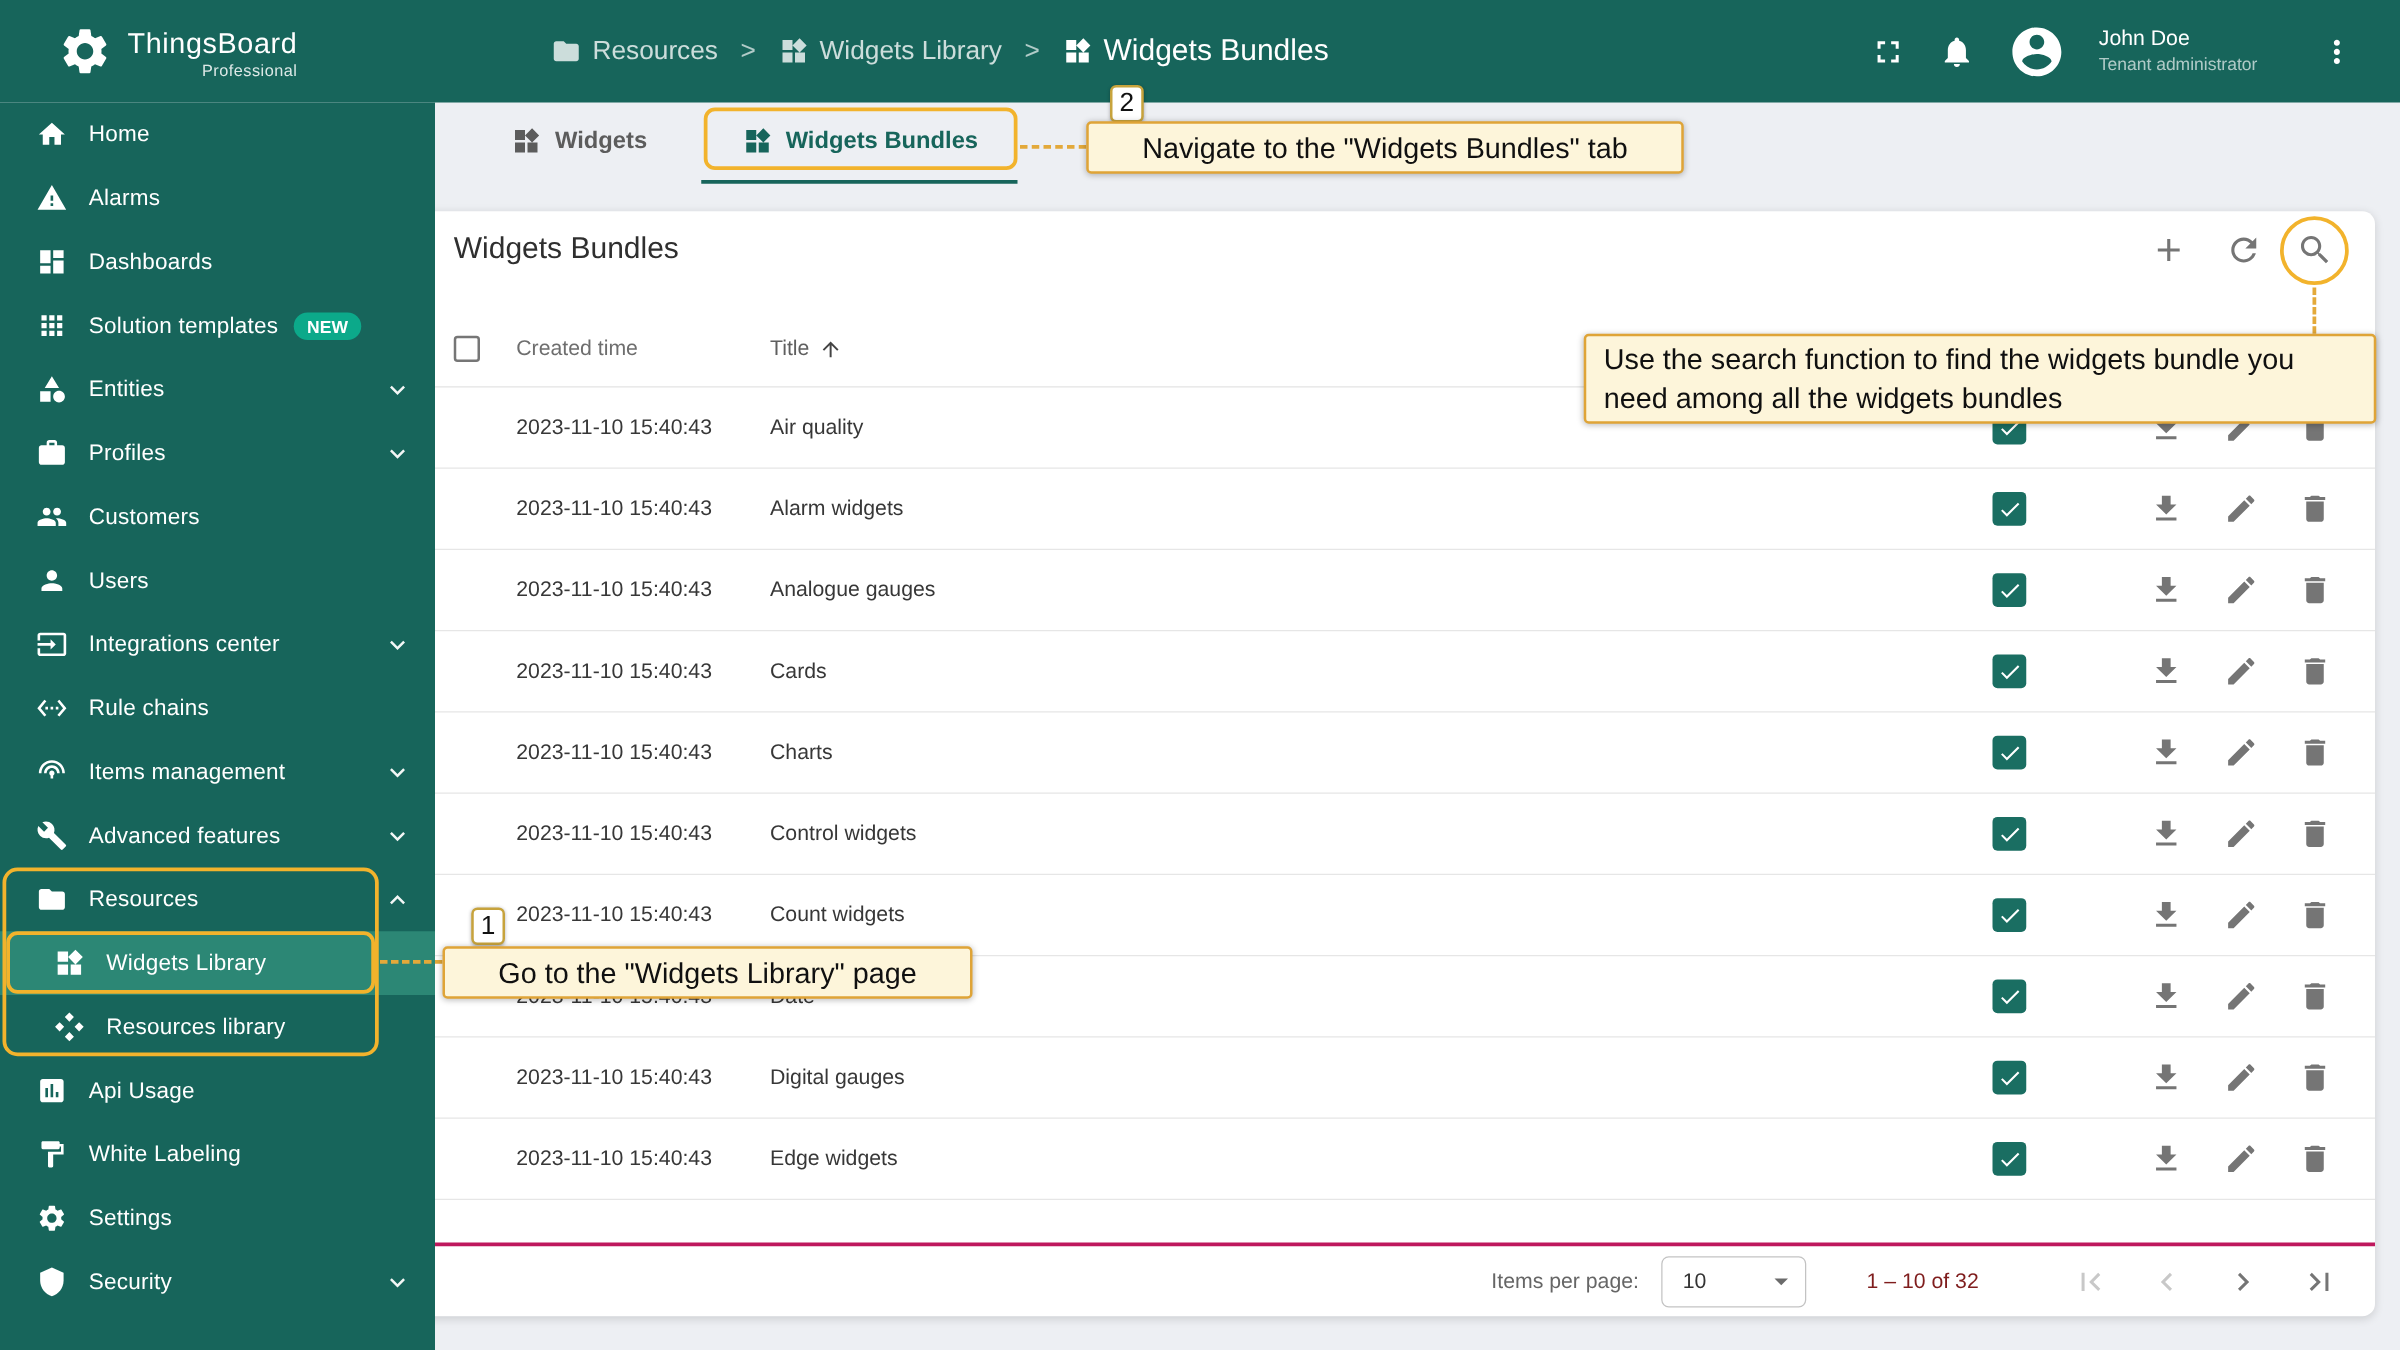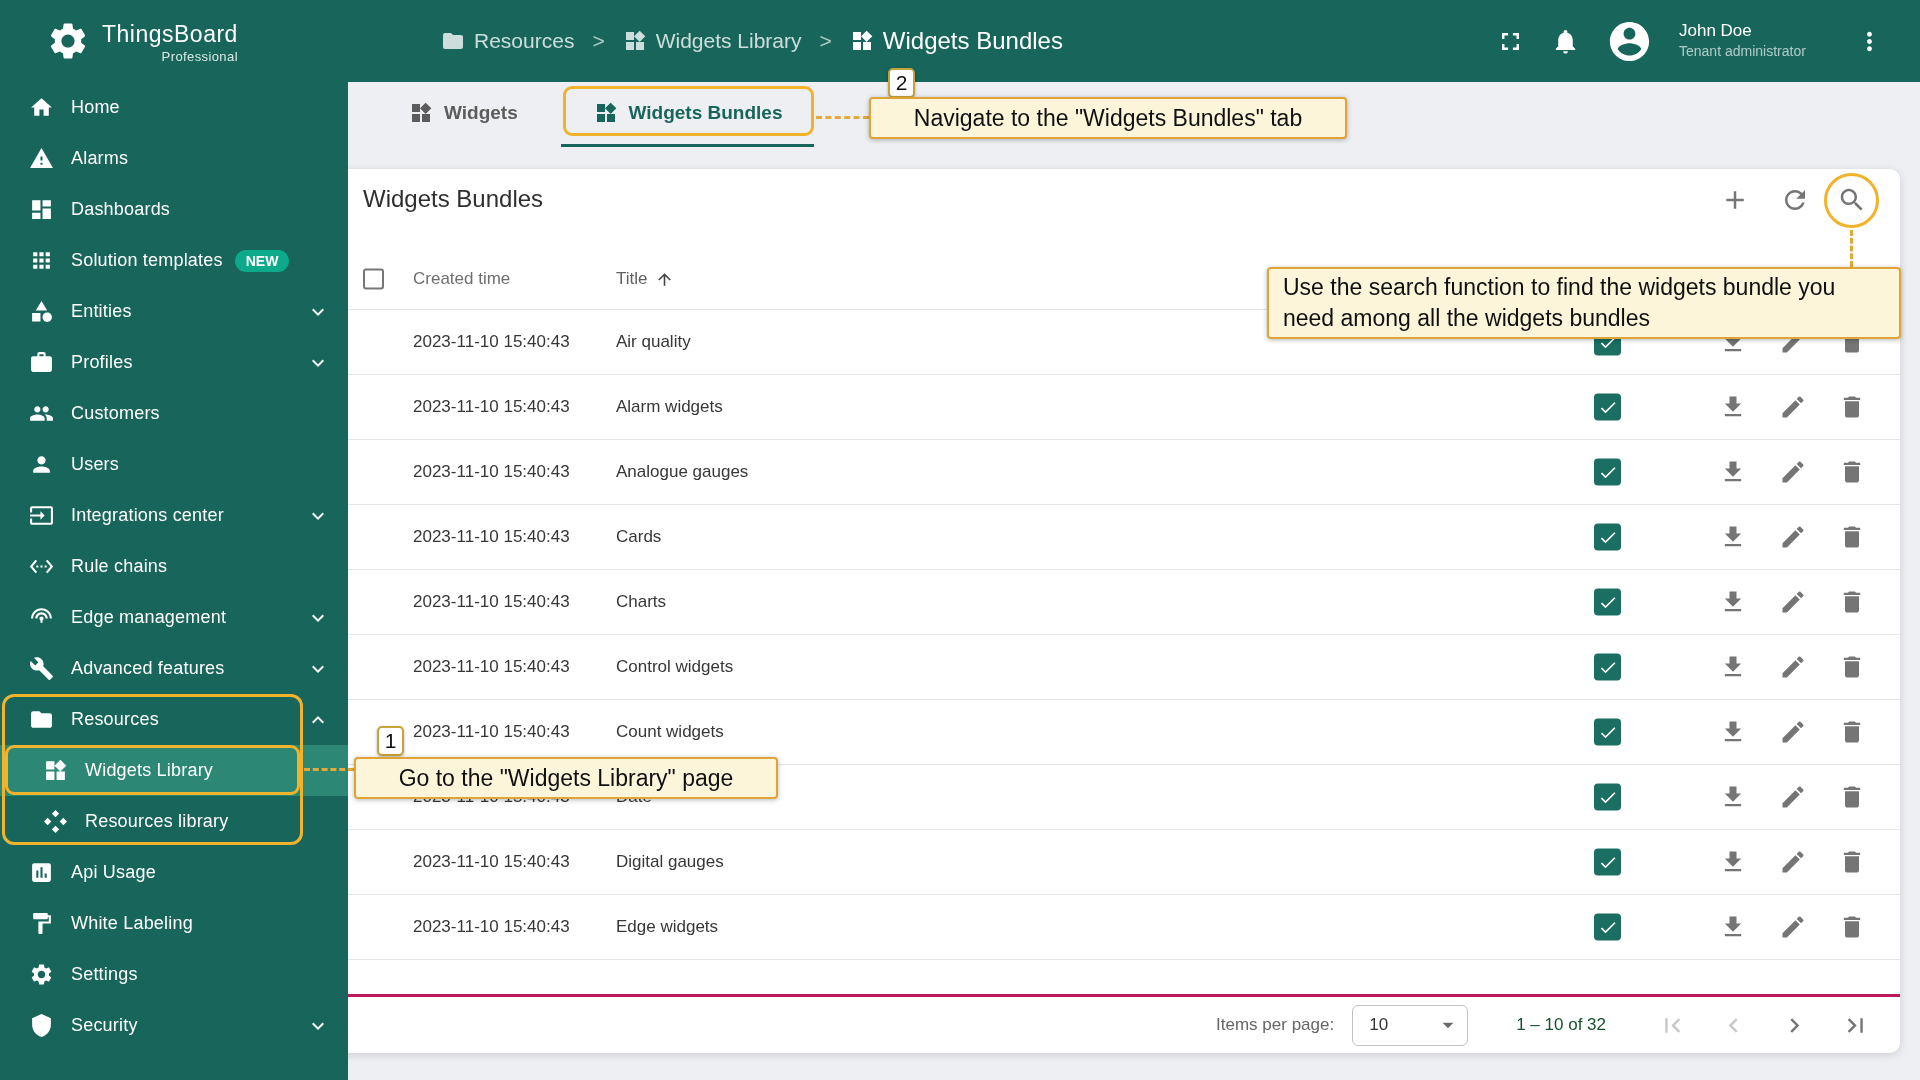--- a/index.html
+++ b/index.html
@@ -69,21 +69,21 @@
   .td-created{position:absolute;left:80px;top:50%;transform:translateY(-50%);font-size:17px;color:#373737;}
   .td-title{position:absolute;left:283px;top:50%;transform:translateY(-50%);font-size:17px;color:#373737;}
   .td-check{position:absolute;left:1261px;top:50%;transform:translateY(-50%);width:27px;height:27px;background:var(--teal-check);border-radius:4px;display:flex;align-items:center;justify-content:center;color:#fff;cursor:pointer;}
   .td-icon{position:absolute;top:50%;transform:translateY(-50%);color:#757575;cursor:pointer;display:flex;}
   .c-dl{left:1386px;} .c-ed{left:1446px;} .c-tr{left:1505px;}
 
   .tfoot{position:absolute;left:0;right:0;bottom:0;height:59px;border-top:3px solid #be185d;display:flex;align-items:center;justify-content:flex-end;padding-right:30px;}
   .pp-label{color:#666;font-size:17px;margin-right:18px;}
   .pp-select{width:116px;height:41px;border:1px solid #c3c3c3;border-radius:6px;display:flex;align-items:center;justify-content:space-between;padding:0 6px 0 16px;font-size:17px;color:#333;margin-right:48px;cursor:pointer;}
   .caret{display:flex;color:#6b6b6b;}
-  .pp-range{color:#14532d;font-size:17px;margin-right:52px;}
+  .pp-range{color:#7f1d1d;font-size:17px;margin-right:75px;}
   .pg{color:#757575;margin-right:32px;display:flex;cursor:pointer;}
   .pg:last-child{margin-right:0;}
   .pg.disabled{color:#c8c8c8;}
 
   
   .anno-layer{position:absolute;inset:0;z-index:100;pointer-events:none;}
   .outline{position:absolute;border:3px solid var(--anno-bright);border-radius:9px;}
   #tab-outline{left:563px;top:86px;width:251px;height:50px;}
   #group-outline{left:2px;top:694px;width:301px;height:151px;border-radius:12px;}
   #wl-outline{left:5px;top:745px;width:295px;height:50px;}
@@ -282,21 +282,21 @@
           </span>
     <span class="sb-label">Rule chains</span>
 
   </div>
         <div class="sb-item">
     <span class="sb-icon">
             <svg viewBox="0 0 24 24" width="25" height="25" fill="currentColor" aria-hidden="true">
               <path d="M12 11c-1.1 0-2 .9-2 2 0 .74.4 1.38 1 1.72V17h2v-2.28c.6-.35 1-.98 1-1.72 0-1.1-.9-2-2-2zM12 3C6.48 3 2 7.48 2 13h2c0-4.42 3.58-8 8-8s8 3.58 8 8h2c0-5.52-4.48-10-10-10zm0 4c-3.31 0-6 2.69-6 6h2c0-2.21 1.79-4 4-4s4 1.79 4 4h2c0-3.31-2.69-6-6-6z"></path>
             </svg>
           </span>
-    <span class="sb-label">Edge management</span>
+    <span class="sb-label">Items management</span>
 
     <span class="sb-chevron">
             <svg viewBox="0 0 24 24" width="24" height="24" fill="currentColor" aria-hidden="true">
               <path d="M7.41 8.59L12 13.17l4.59-4.58L18 10l-6 6-6-6 1.41-1.41z"></path>
             </svg>
           </span>
   </div>
         <div class="sb-item">
     <span class="sb-icon">
             <svg viewBox="0 0 24 24" width="25" height="25" fill="currentColor" aria-hidden="true">

